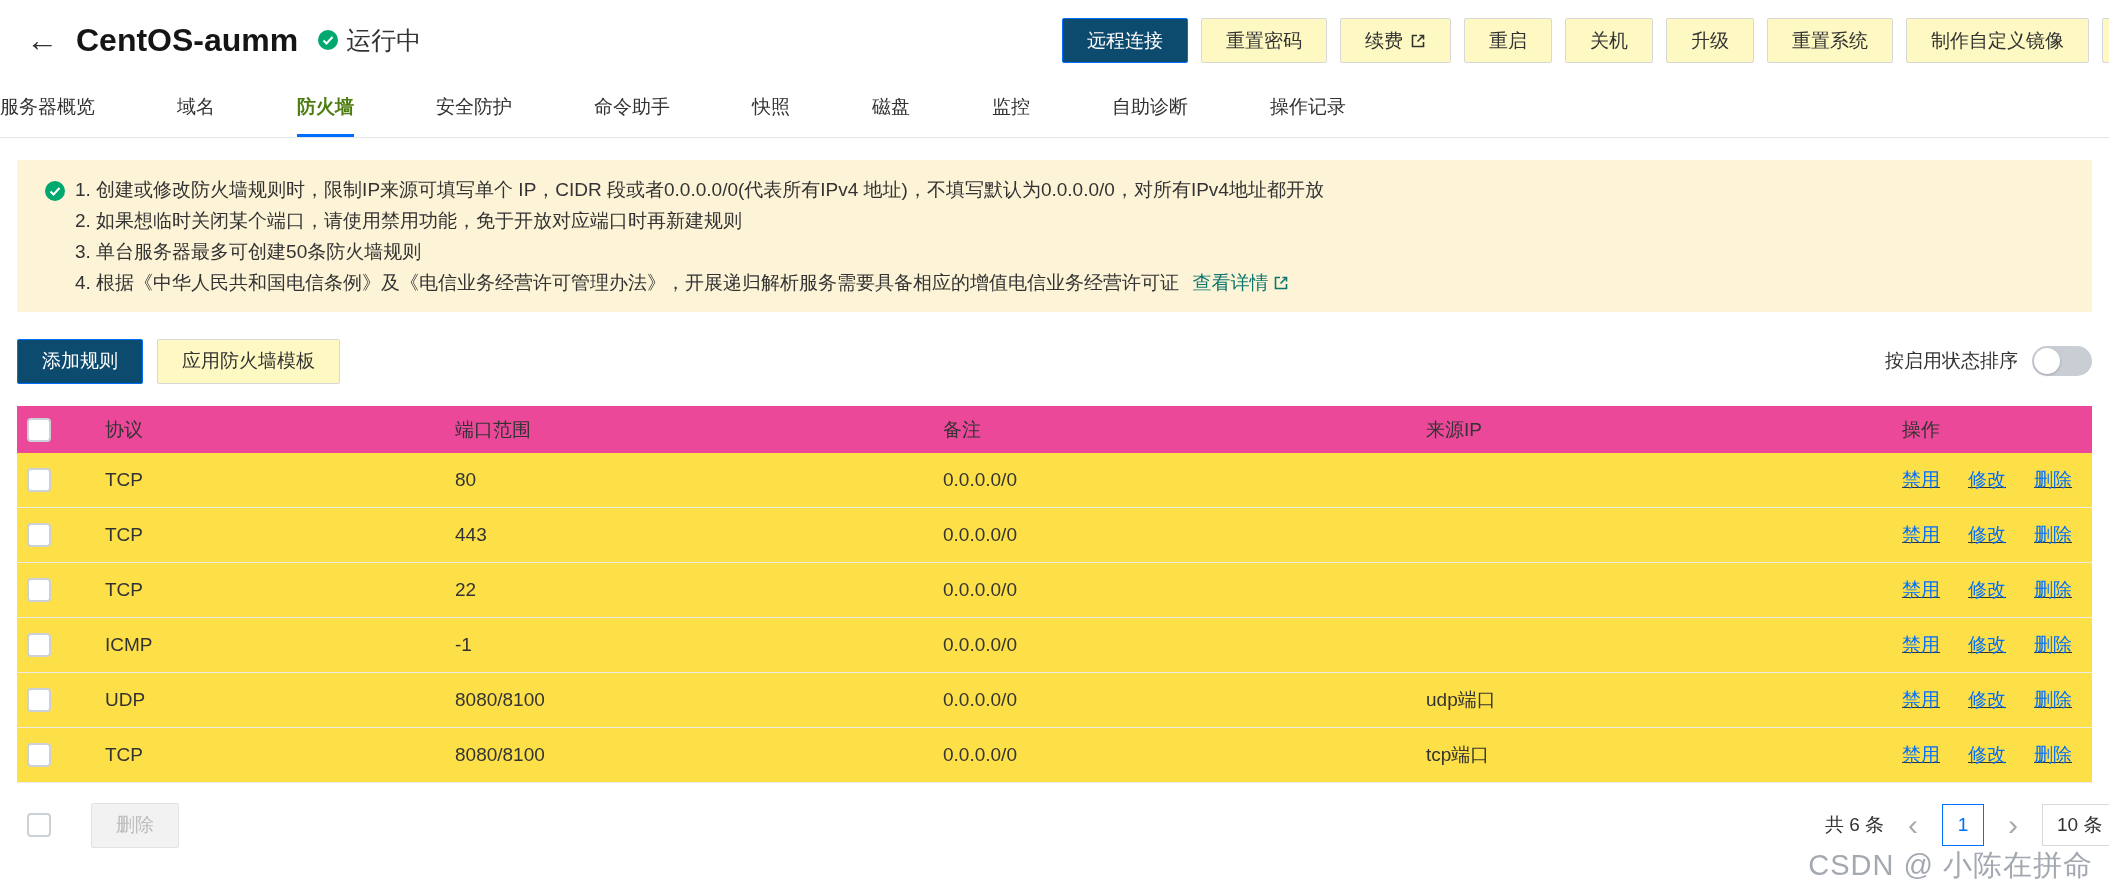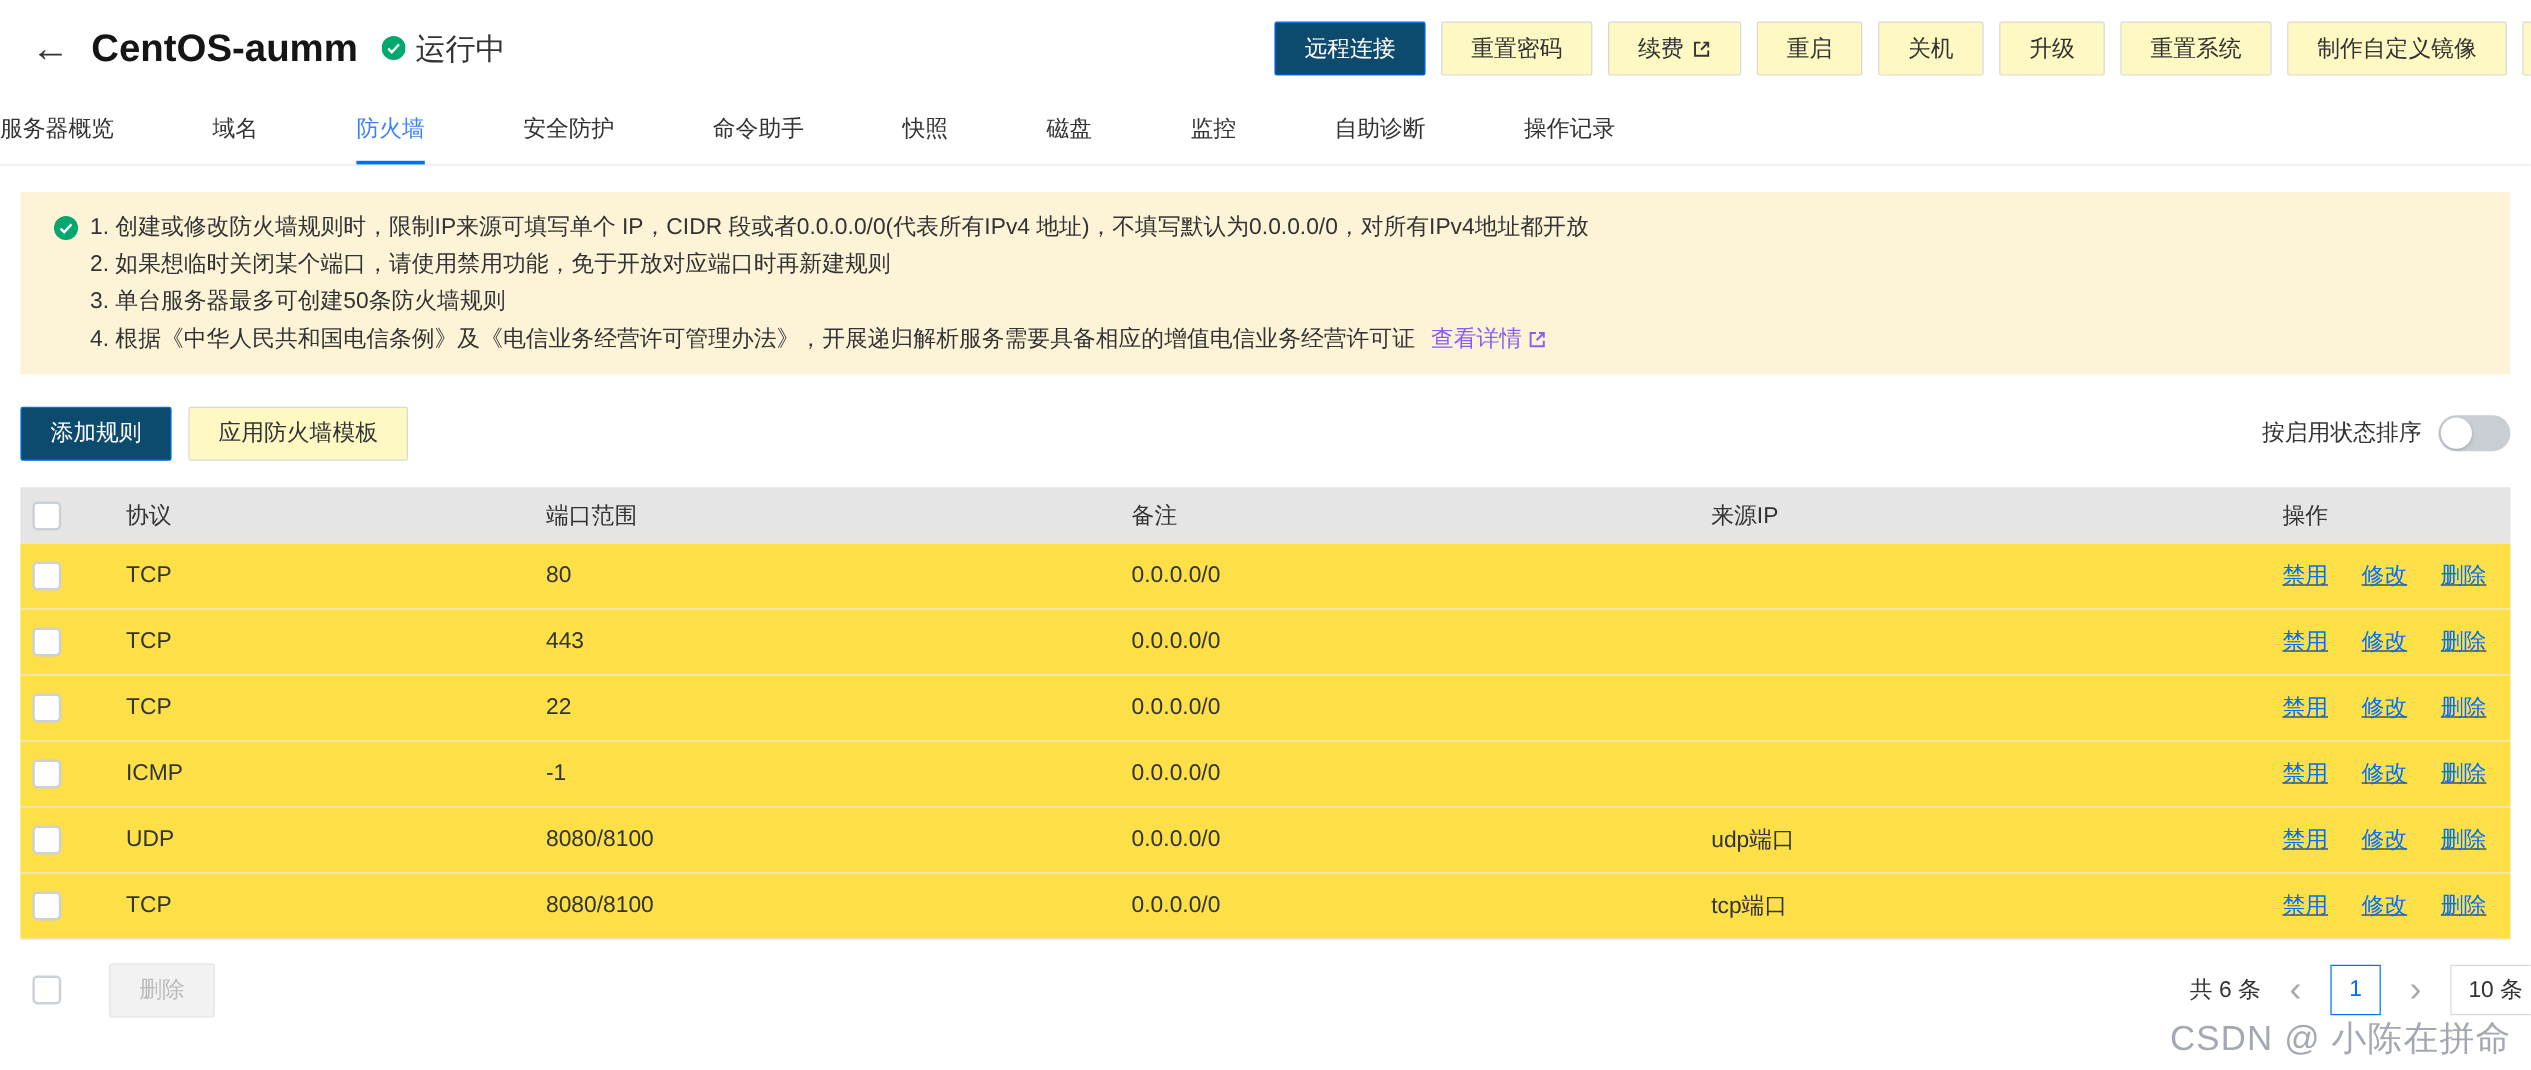--- a/index.html
+++ b/index.html
@@ -18,40 +18,40 @@
   .btn { height:45px; padding:0 24px; font-size:19px; display:inline-flex; align-items:center; justify-content:center;
     gap:7px; background:#fef9c3; border:1px solid #d8d8d8; color:#333; cursor:pointer; border-radius:2px; white-space:nowrap; }
   .btn.primary { background:#0c4a6e; border-color:#006eff; color:#fff; }
   .btn.clipped { min-width:100px; justify-content:flex-start; }
   .ext-icon svg { display:block; }
 
   
   .tabs { height:58px; display:flex; align-items:stretch; border-bottom:1px solid #e6e6e6; }
   .tab { display:flex; align-items:center; font-size:19px; color:#333; cursor:pointer;
     margin-right:82px; border-bottom:3px solid transparent; }
-  .tab.active { color:#3b82f6; border-bottom-color:#006eff; }
+  .tab.active { color:#4d7c0f; border-bottom-color:#006eff;font-weight:bold; }
 
   
   .notice { margin:22px 17px 0; background:#fdf4d7; padding:14px 24px 14px 58px; position:relative;
     font-size:19px; line-height:31px; color:#333; }
   .notice-icon { position:absolute; left:28px; top:19px; }
-  .detail-link { color:#8b5cf6; text-decoration:none; cursor:pointer; display:inline-flex; align-items:center; gap:5px; margin-left:8px; }
+  .detail-link { color:#0f766e; text-decoration:none; cursor:pointer; display:inline-flex; align-items:center; gap:5px; margin-left:8px; }
 
   
   .toolbar { margin:26px 17px 0; display:flex; align-items:center; height:46px; }
   .toolbar .btn + .btn { margin-left:14px; }
   .toolbar-right { margin-left:auto; display:flex; align-items:center; gap:14px; font-size:19px; color:#333; }
   .toggle { width:60px; height:30px; border-radius:15px; background:#c9cdd4; position:relative; cursor:pointer; }
   .toggle .knob { width:26px; height:26px; border-radius:50%; background:#fff; position:absolute; left:2px; top:2px;
     box-shadow:0 1px 3px rgba(0,0,0,.2); }
 
   
   .table { margin:22px 17px 0; font-size:19px; }
   .thead, .trow { display:grid; grid-template-columns:88px 350px 488px 483px 476px auto; align-items:center; }
-  .thead { background:#e5e5e5; height:47px; color:#333; }
+  .thead { background:#ec4899; height:47px; color:#333; }
   .trow { height:55px; border-bottom:1px solid #ebebeb; background:#fde047; }
   .cell-cb { padding-left:10px; display:flex; align-items:center; }
   input[type=checkbox] { appearance:none; -webkit-appearance:none; width:24px; height:24px;
     border:2px solid #ccd0d7; border-radius:4px; background:#fff; cursor:pointer; margin:0; }
   .actions-cell { display:flex; gap:28px;text-decoration:underline; }
   .actions-cell a { color:#006eff; text-decoration:none; cursor:pointer; }
 
   
   .footer { margin:20px 17px 0; display:flex; align-items:center; height:44px; }
   .footer .cell-cb { padding-left:10px; margin-right:40px; }

